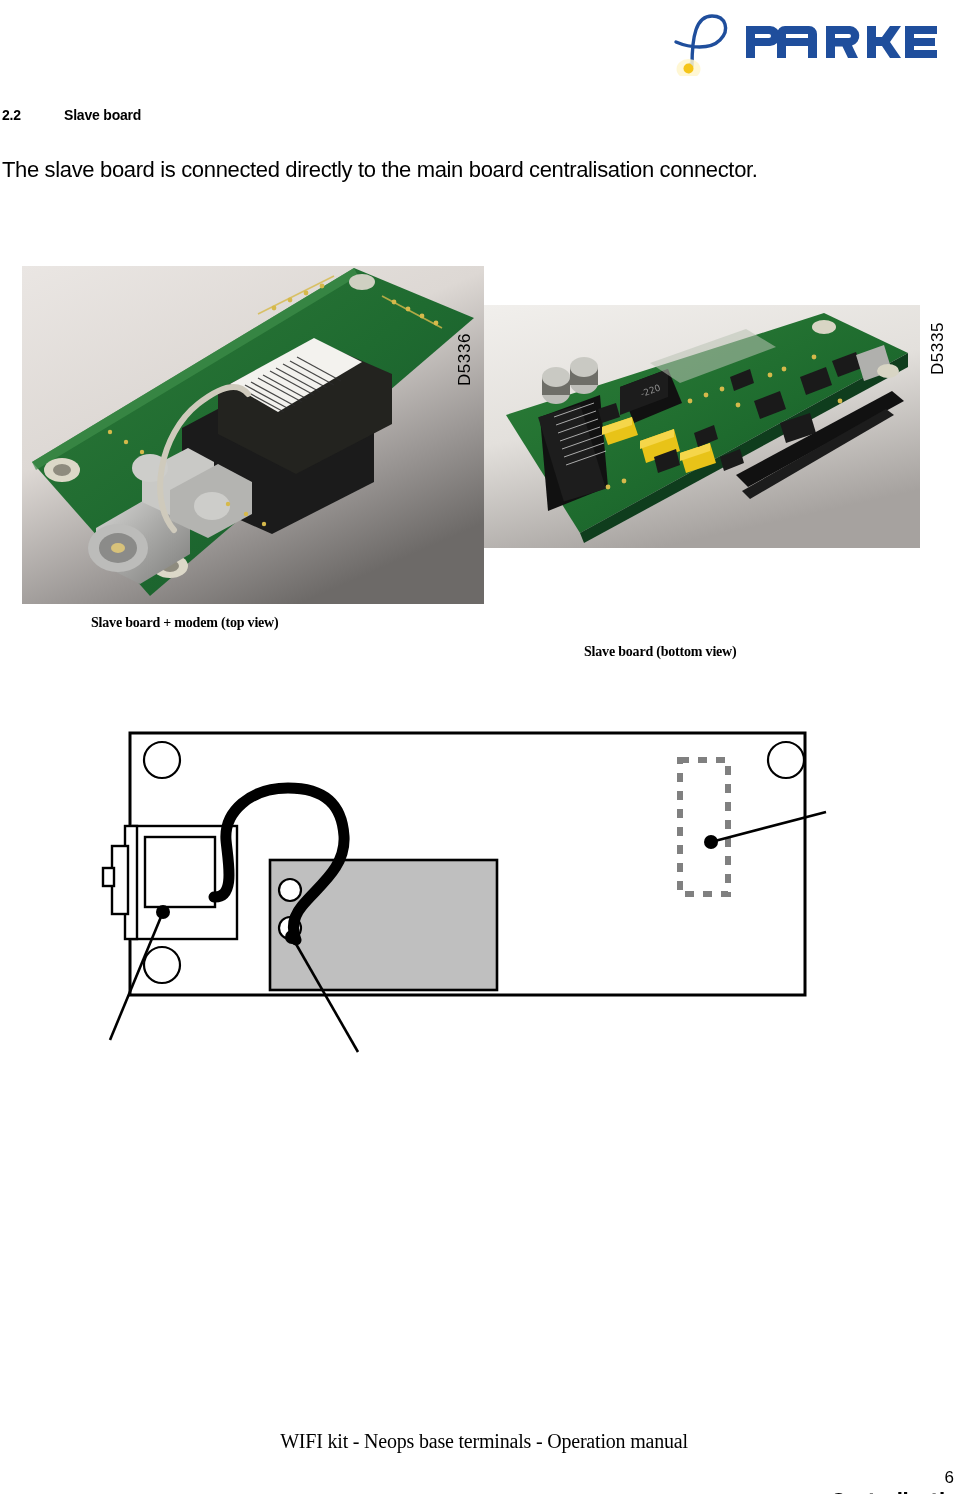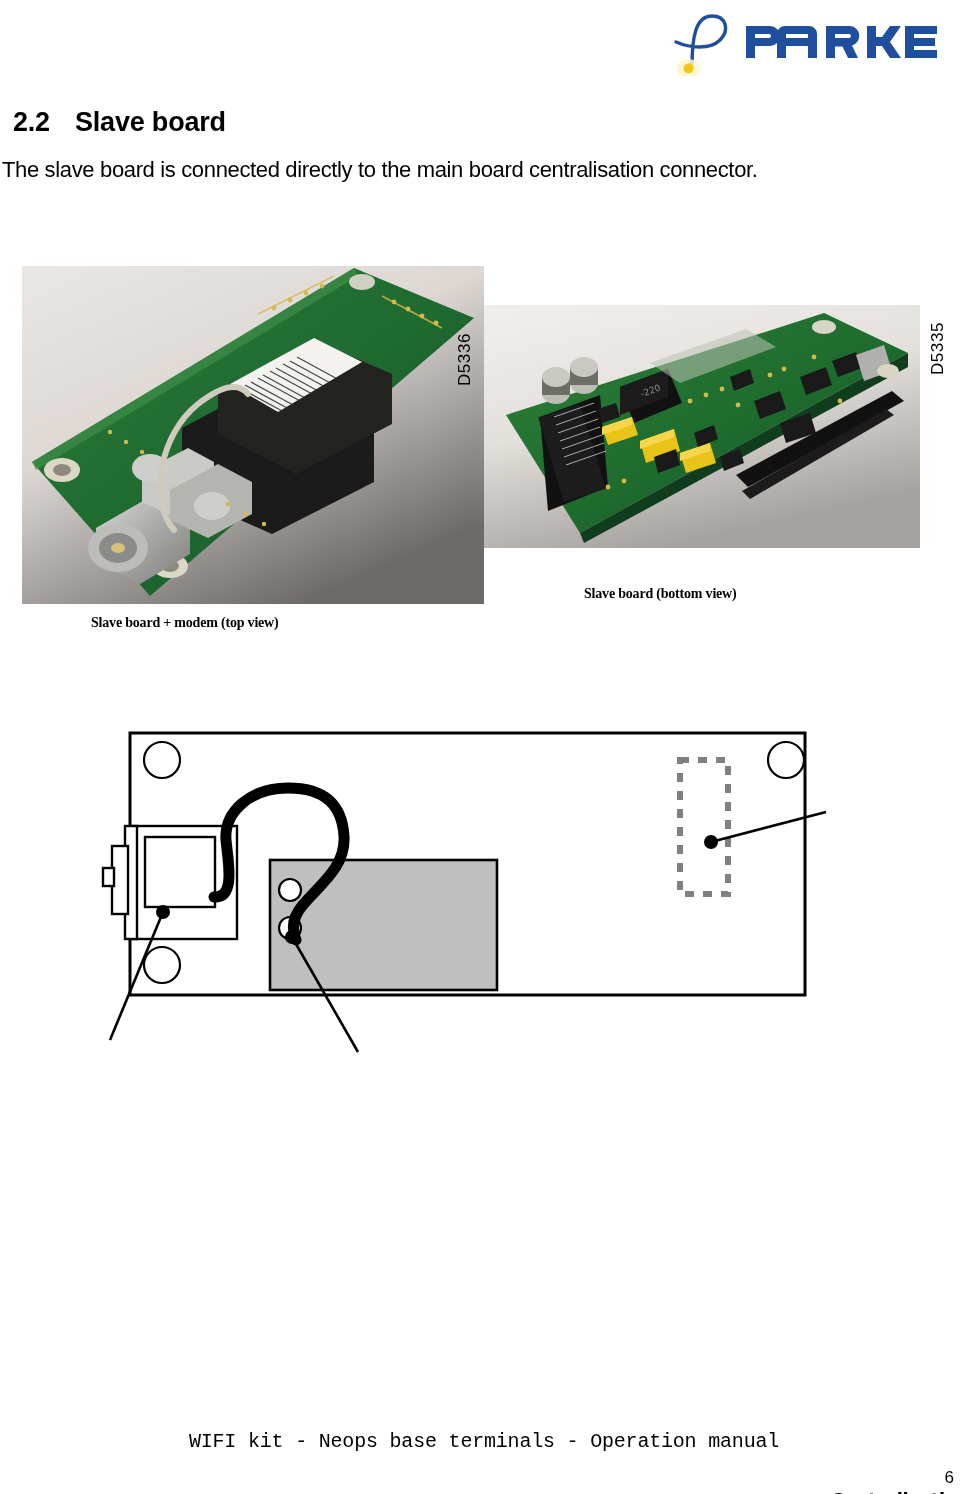--- a/index.html
+++ b/index.html
@@ -28,25 +28,25 @@
     right: 22px;
     top: 6px;
     width: 300px;
     height: 70px;
   }
   #logo-svg { display: block; }
 
   
   #section-heading {
     position: absolute;
-    left: 13px;
+    left: 2px;
     top: 107px;
     font-family: "Liberation Sans", sans-serif;
     font-weight: bold;
-    font-size: 27px;
+    font-size: 14px;
     letter-spacing: -0.2px;
     white-space: nowrap;
   }
   #section-number {
     display: inline-block;
     width: 62px;
   }
   #intro-paragraph {
     position: absolute;
     left: 2px;
@@ -100,21 +100,21 @@
 
   .photo-caption {
     position: absolute;
     font-family: Liberation Serif, serif;
     font-weight: bold;
     font-size: 14px;
     letter-spacing: -0.2px;
     white-space: nowrap;
   }
   #caption-top { left: 91px; top: 615px; }
-  #caption-bottom { left: 584px; top: 586px; text-align: center; }
+  #caption-bottom { left: 584px; top: 644px; text-align: center; }
 
   
   #schematic {
     position: absolute;
     left: 0;
     top: 700px;
     width: 968px;
     height: 440px;
   }
   #schematic-svg { display: block; }
@@ -143,21 +143,21 @@
     top: 1418px;
     width: 968px;
     height: 76px;
   }
   #footer-title {
     position: absolute;
     left: 0;
     top: 12px;
     width: 968px;
     text-align: center;
-    font-family: Liberation Mono, monospace;
+    font-family: Liberation Serif, serif;
     font-size: 20px;
     letter-spacing: -0.2px;
   }
   #footer-page-number {
     position: absolute;
     right: 14px;
     top: 50px;
     font-family: "Liberation Sans", sans-serif;
     font-size: 17px;
   }

